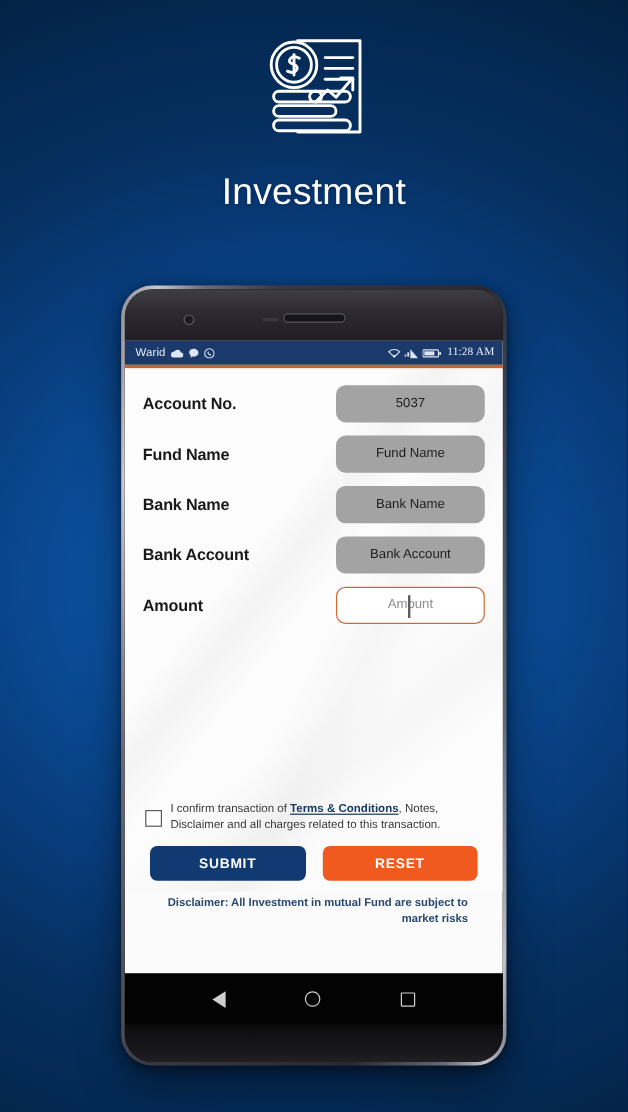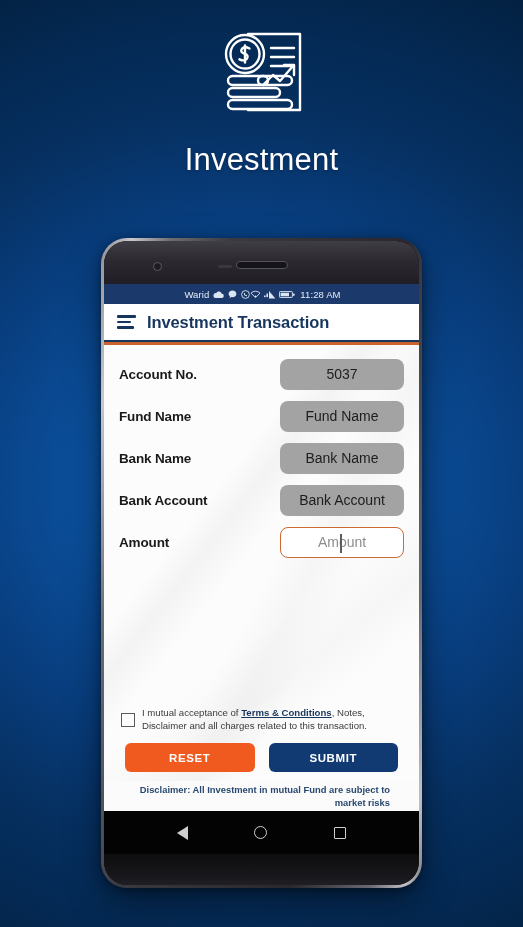--- a/index.html
+++ b/index.html
@@ -115,28 +115,28 @@
     background: #fbfbfb;
     overflow: hidden;
   }
 
   
   .statusbar {
     height: 20px;
     background: #1b3a6b;
     display: flex;
     align-items: center;
-    justify-content: center;
+    justify-content: space-between;
     padding: 0 7px 0 9px;
     color: #e7ecf5;
     font-size: 9.5px;
     letter-spacing: 0.1px;
   }
   .sb-left { display: flex; align-items: center; gap: 4px; }
-  .sb-right { display: flex; align-items: center; gap: 3px; }
+  .sb-right { display: flex; align-items: center; gap: 3px; font-family: Liberation Serif, serif; }
   .sb-time { font-size: 9.5px; margin-left: 2px; }
 
   .icon-cloud, .icon-chat, .icon-wa, .icon-wifi, .icon-signal, .icon-batt {
     display: block;
   }
 
   
   .app-header {
     height: 38px;
     background: #ffffff;
@@ -208,21 +208,21 @@
   }
   .field-box {
     flex: 1;
     height: 31px;
     border-radius: 8px;
     background: #a3a3a3;
     display: flex;
     align-items: center;
     justify-content: center;
     color: #1d1d1d;
-    font-size: 14px;
+    font-size: 11px;
     font-weight: 500;
   }
   .field-box.focused {
     background: #ffffff;
     border: 1.6px solid #cd6a32;
     color: #8d8d8d;
     position: relative;
   }
   .caret {
     position: absolute;
@@ -392,28 +392,20 @@
             </svg>
             <svg class="icon-batt" width="16" height="9" viewBox="0 0 16 9">
               <rect x="0.4" y="1.6" width="13" height="5.8" rx="0.8" fill="none" stroke="#dce5f2" stroke-width="1"></rect>
               <rect x="1.6" y="2.8" width="8.4" height="3.4" fill="#dce5f2"></rect>
               <rect x="14" y="3.4" width="1.6" height="2.4" rx="0.5" fill="#dce5f2"></rect>
             </svg>
             <span class="sb-time">11:28 AM</span>
           </div>
         </div>
 
-        <div class="app-header">
-          <span class="hamburger">
-            <i></i>
-              <i></i>
-              <i></i>
-          </span>
-          <span class="app-title">Investment Transaction</span>
-        </div>
         <div class="accent-rule"></div>
 
         <div class="form-body">
 
           <div class="field-row">
             <span class="field-label">Account No.</span>
             <div class="field-box">5037</div>
           </div>
 
           <div class="field-row">
@@ -434,26 +426,26 @@
           <div class="field-row">
             <span class="field-label">Amount</span>
             <div class="field-box focused">
               <span>Amount</span>
               <span class="caret"></span>
             </div>
           </div>
 
           <div class="terms-row">
             <span class="checkbox"></span>
-            <span class="terms-text"><span>I mutual acceptance of </span><a class="terms-link" href="#">Terms &amp; Conditions</a><span>, Notes, Disclaimer and all charges related to this transaction.</span></span>
+            <span class="terms-text"><span>I confirm transaction of </span><a class="terms-link" href="#">Terms &amp; Conditions</a><span>, Notes, Disclaimer and all charges related to this transaction.</span></span>
           </div>
 
           <div class="btn-row">
+            <button class="btn btn-submit">SUBMIT</button>
             <button class="btn btn-reset">RESET</button>
-            <button class="btn btn-submit">SUBMIT</button>
           </div>
 
           <div class="disclaimer">Disclaimer: All Investment in mutual Fund are subject to market risks</div>
         </div>
       </div>
 
       <div class="navbar">
         <span class="nav-back"></span>
         <span class="nav-home"></span>
         <span class="nav-recents"></span>

